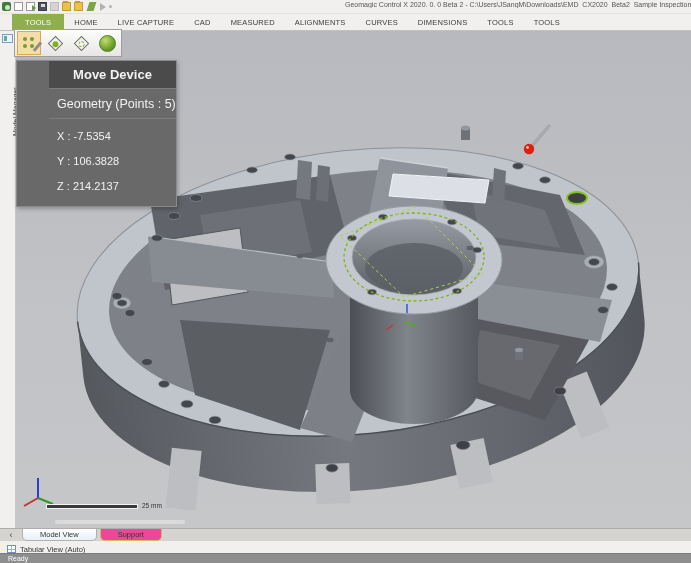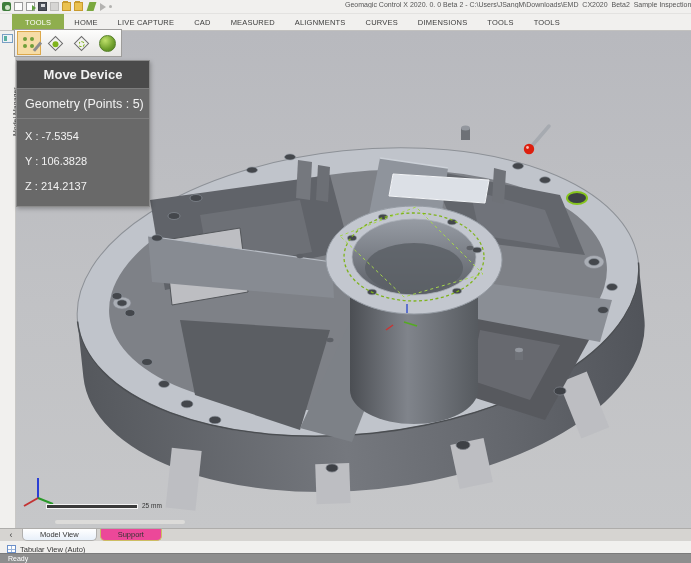--- a/index.html
+++ b/index.html
@@ -61,22 +61,22 @@
   .dotgrid i:nth-child(1){left:0;top:0}.dotgrid i:nth-child(2){left:7px;top:0}
   .dotgrid i:nth-child(3){left:0;top:7px}.dotgrid i:nth-child(4){left:7px;top:7px}
   .pen{position:absolute;right:2px;bottom:2px;width:2.5px;height:11px;background:#8d8d8d;transform:rotate(40deg);}
   .diamond{width:11px;height:11px;border:1px solid #6e6e6e;transform:rotate(45deg);display:flex;align-items:center;justify-content:center;background:#f2f2f0;}
   .diamond .blob{width:6px;height:6px;border-radius:50%;background:#7fb31c;transform:rotate(-45deg);}
   .diamond .blob.dashed{background:transparent;border:1.5px dashed #7fb31c;}
   .sphere{width:17px;height:17px;border-radius:50%;
     background:radial-gradient(circle at 35% 30%,#bfe06a,#6f9f2c 60%,#4c7a1e);border:1px solid #567f2a;}
 
   
-  .mdpanel{position:absolute;left:0px;top:29px;width:134px;background:#696969;color:#f2f2f2;
-    border:1px solid #8b8b8b;box-shadow:1px 2px 4px rgba(0,0,0,.25);}
+  .mdpanel{position:absolute;left:0px;top:29px;width:161px;background:#696969;color:#f2f2f2;
+    border:1px solid #8b8b8b;box-shadow:1px 2px 4px rgba(0,0,0,.25);padding-left:32px;}
   .mdpanel .hdr{height:27px;background:#4b4b4b;display:flex;align-items:center;justify-content:center;
     font-size:13px;font-weight:bold;}
   .mdpanel .row{height:30px;display:flex;align-items:center;padding-left:8px;font-size:12.5px;
     border-top:1px solid #7d7d7d;}
   .mdpanel .coords{border-top:1px solid #7d7d7d;padding:5px 8px 7px 8px;font-size:11px;}
   .mdpanel .coords div{line-height:25px;}
 
   
   .bottomtabs{position:absolute;left:0;top:528px;width:691px;height:13px;background:#d6d4d1;
     border-top:1px solid #aeadab;display:flex;align-items:stretch;font-size:7.5px;color:#333;}

